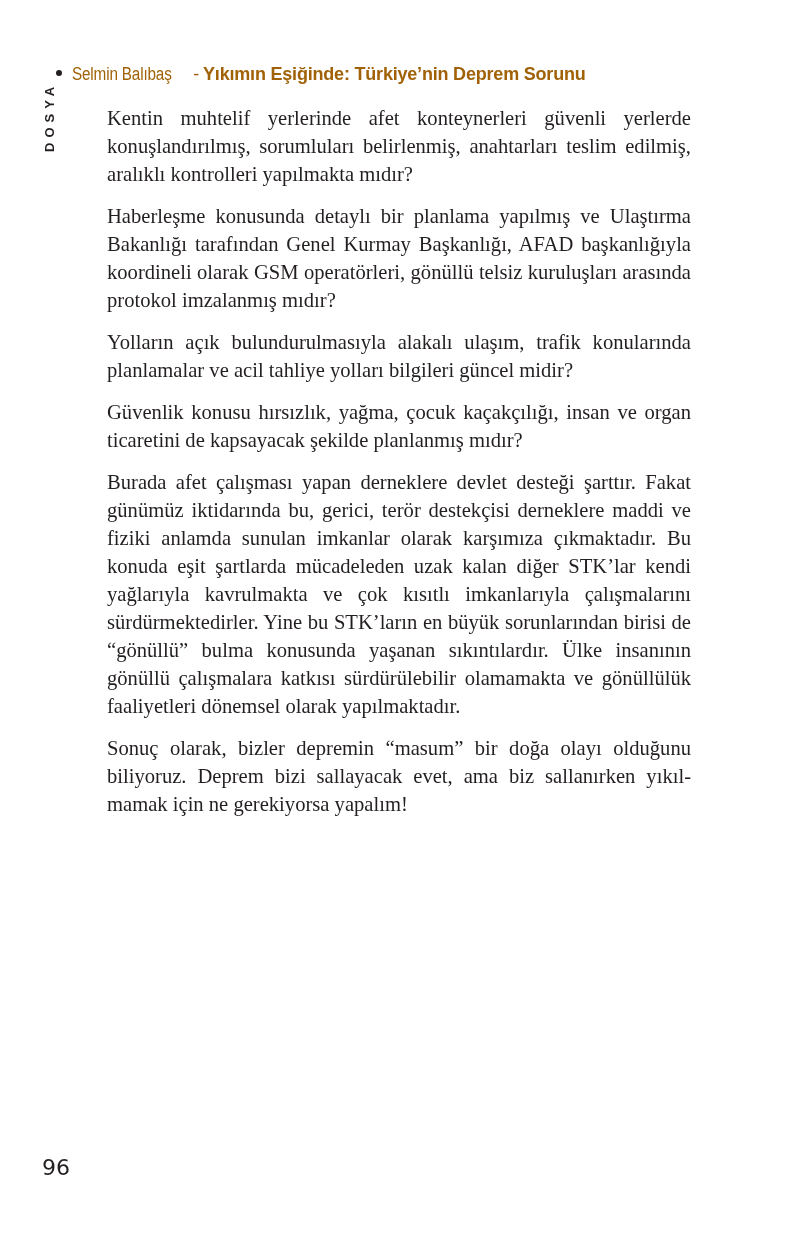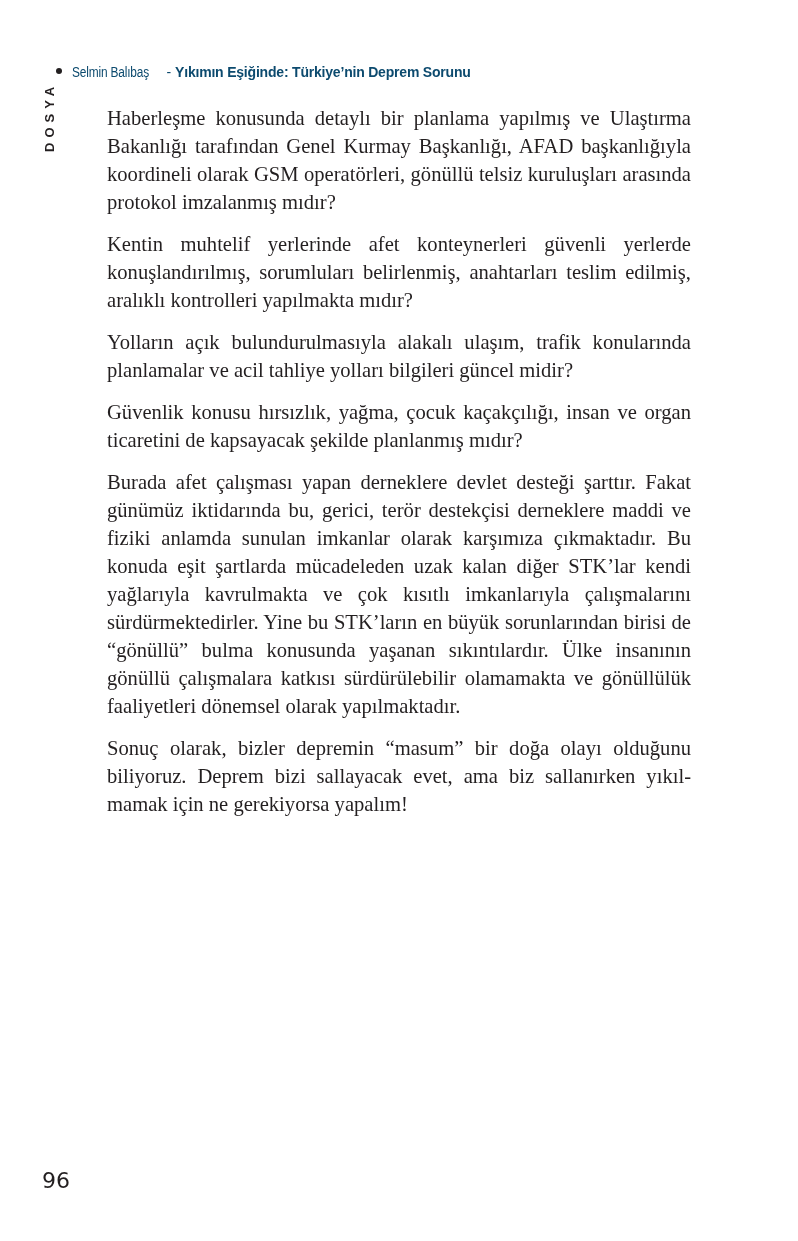--- a/index.html
+++ b/index.html
@@ -1,37 +1,37 @@
 <!DOCTYPE html>
 <html><head>
 <meta charset="utf-8">
 <style>
   html, body { margin:0; padding:0; background:#ffffff; }
   body { width:798px; height:1241px; position:relative; overflow:hidden; color:#231f20; }
-  .header { position:absolute; left:56px; top:64px; font-family:"Liberation Sans", sans-serif; font-size:14px; color:#0c4a6e; white-space:nowrap; letter-spacing:-0.2px; }
+  .header { position:absolute; left:56px; top:64px; font-family:"Liberation Sans", sans-serif; font-size:18px; color:#a16207; white-space:nowrap; letter-spacing:-0.2px; }
   .header .bullet { display:inline-block; width:6px; height:6px; background:#231f20; border-radius:50%; margin-right:10px; vertical-align:middle; position:relative; top:-2px; }
   .header .author { font-weight:normal; transform:scaleX(0.85); display:inline-block; transform-origin:left; }
   .header .sep { margin:0 4px; }
   .header .title { font-weight:bold; }
   .side-label { position:absolute; left:42px; top:152px; transform:rotate(-90deg); transform-origin:left top; font-family:"Liberation Sans", sans-serif; font-weight:bold; font-size:13px; letter-spacing:5px; color:#231f20; white-space:nowrap; }
   .content { position:absolute; left:107px; top:104px; width:584px; font-family:"Liberation Serif", serif; font-size:20.6px; line-height:28px; color:#231f20; }
   .content p { margin:0 0 14px 0; text-align:justify; hyphens:manual; }
-  .page-number { position:absolute; left:42px; top:1155px; font-family:"DejaVu Sans", sans-serif; font-size:22px; font-weight:normal; color:#231f20;margin-top:13px; }
+  .page-number { position:absolute; left:42px; top:1155px; font-family:"DejaVu Sans", sans-serif; font-size:22px; font-weight:normal; color:#231f20; }
 </style>
 </head>
 <body>
 
 <div class="header">
   <span class="bullet"></span><span class="author">Selmin Balıbaş</span><span class="sep">-</span><span class="title">Yıkımın Eşiğinde: Türkiye’nin Deprem Sorunu</span>
 </div>
 
 <div class="side-label">DOSYA</div>
 
 <div class="content">
+  <p>Kentin muhtelif yerlerinde afet konteynerleri güvenli yerlerde konuşlandırılmış, sorumluları belirlenmiş, anahtarları teslim edil­miş, aralıklı kontrolleri yapılmakta mıdır?</p>
   <p>Haberleşme konusunda detaylı bir planlama yapılmış ve Ulaştır­ma Bakanlığı tarafından Genel Kurmay Başkanlığı, AFAD baş­kanlığıyla koordineli olarak GSM operatörleri, gönüllü telsiz ku­ruluşları arasında protokol imzalanmış mıdır?</p>
-  <p>Kentin muhtelif yerlerinde afet konteynerleri güvenli yerlerde konuşlandırılmış, sorumluları belirlenmiş, anahtarları teslim edil­miş, aralıklı kontrolleri yapılmakta mıdır?</p>
   <p>Yolların açık bulundurulmasıyla alakalı ulaşım, trafik konularında planlamalar ve acil tahliye yolları bilgileri güncel midir?</p>
   <p>Güvenlik konusu hırsızlık, yağma, çocuk kaçakçılığı, insan ve or­gan ticaretini de kapsayacak şekilde planlanmış mıdır?</p>
   <p>Burada afet çalışması yapan derneklere devlet desteği şarttır. Fakat günümüz iktidarında bu, gerici, terör destekçisi derneklere maddi ve fiziki anlamda sunulan imkanlar olarak karşımıza çıkmaktadır. Bu konuda eşit şartlarda mücadeleden uzak kalan diğer STK’lar kendi yağlarıyla kavrulmakta ve çok kısıtlı imkanlarıyla çalışma­larını sürdürmektedirler. Yine bu STK’ların en büyük sorunla­rından birisi de “gönüllü” bulma konusunda yaşanan sıkıntılardır. Ülke insanının gönüllü çalışmalara katkısı sürdürülebilir olama­makta ve gönüllülük faaliyetleri dönemsel olarak yapılmaktadır.</p>
   <p>Sonuç olarak, bizler depremin “masum” bir doğa olayı olduğunu biliyoruz. Deprem bizi sallayacak evet, ama biz sallanırken yıkıl­mamak için ne gerekiyorsa yapalım!</p>
 </div>
 
 <div class="page-number">96</div>
 
 </body></html>

